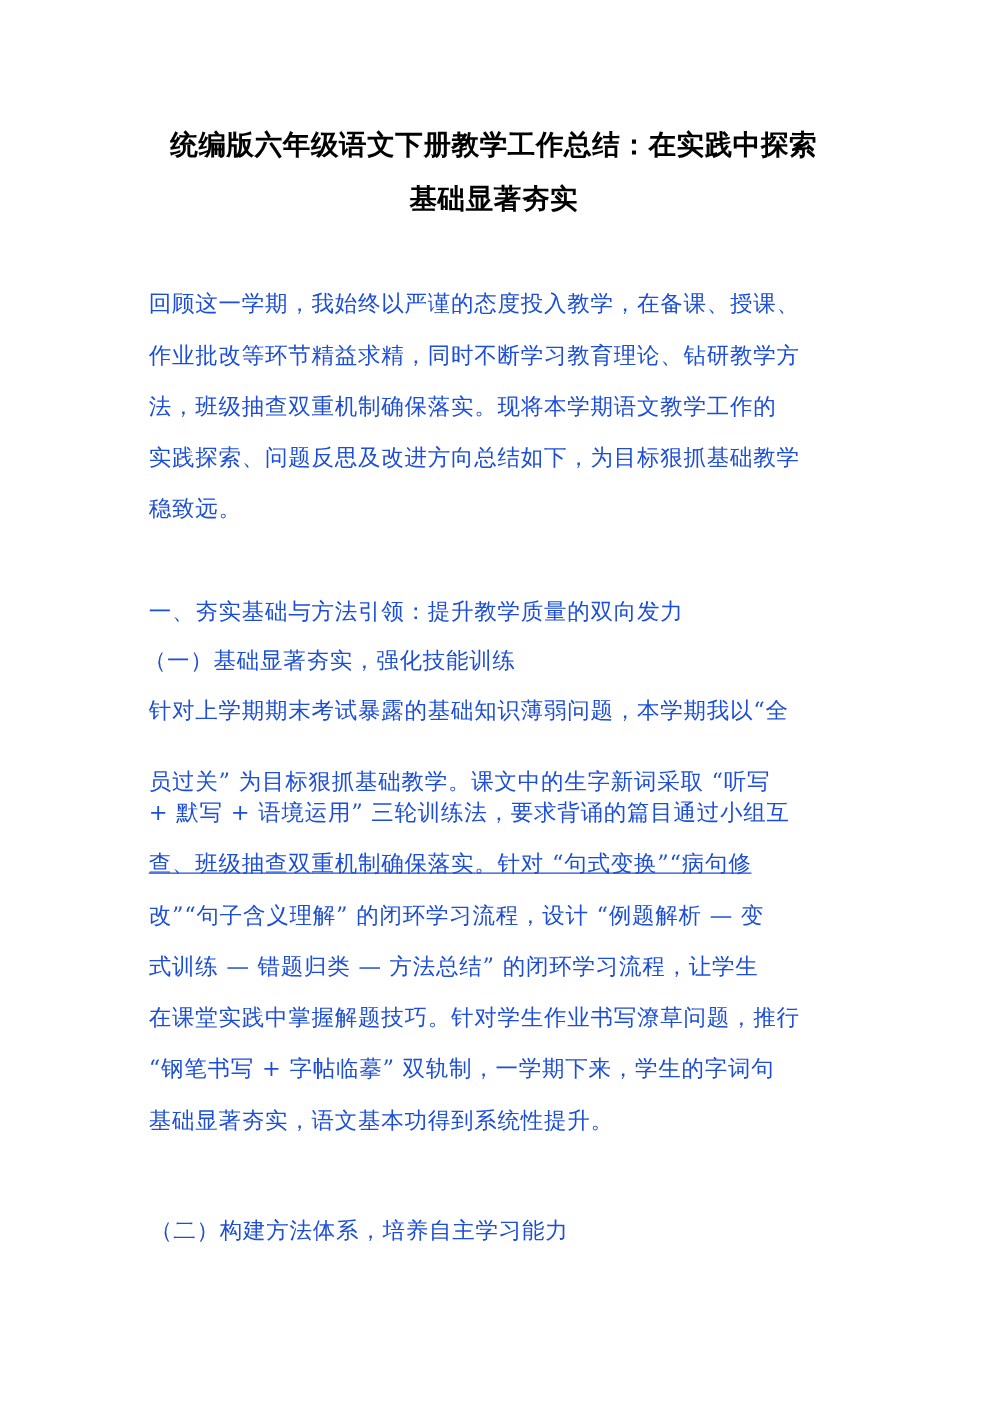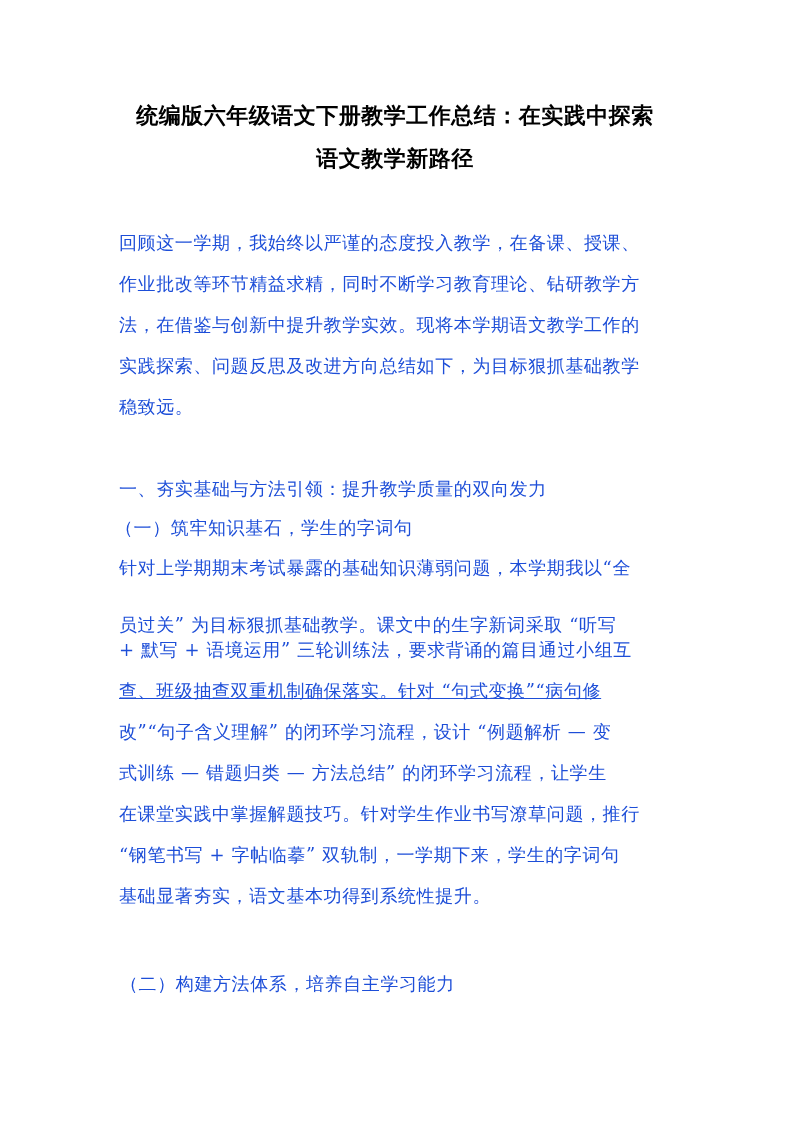--- a/index.html
+++ b/index.html
@@ -9,32 +9,32 @@
            font-family: "DejaVu Sans", "Liberation Sans", sans-serif;
            font-weight: bold; font-size: 22px; letter-spacing: 0.5px; color: #000; }
   .line { position: absolute; left: 119px; font-size: 18px; white-space: nowrap;
           letter-spacing: 0.6px; color: #1d4ed8; }
 </style>
 </head>
 <body>
 
 <div>
   <div class="title" style="top:101px;">统编版六年级语文下册教学工作总结：在实践中探索</div>
-  <div class="title" style="top:144px;">语文教学新路径</div>
+  <div class="title" style="top:144px;">基础显著夯实</div>
 
   <div>
     <div class="line" style="top:231px;">回顾这一学期，我始终以严谨的态度投入教学，在备课、授课、</div>
     <div class="line" style="top:272px;">作业批改等环节精益求精，同时不断学习教育理论、钻研教学方</div>
-    <div class="line" style="top:313px;">法，在借鉴与创新中提升教学实效。现将本学期语文教学工作的</div>
+    <div class="line" style="top:313px;">法，班级抽查双重机制确保落实。现将本学期语文教学工作的</div>
     <div class="line" style="top:354px;">实践探索、问题反思及改进方向总结如下，为目标狠抓基础教学</div>
     <div class="line" style="top:395px;">稳致远。</div>
   </div>
 
   <div class="line" style="top:477px;">一、夯实基础与方法引领：提升教学质量的双向发力</div>
-  <div class="line" style="top:516px; left:115px;">（一）筑牢知识基石，学生的字词句</div>
+  <div class="line" style="top:516px; left:115px;">（一）基础显著夯实，强化技能训练</div>
 
   <div>
     <div class="line" style="top:556px;">针对上学期期末考试暴露的基础知识薄弱问题，本学期我以“全</div>
     <div class="line" style="top:597px;margin-top:16px;">员过关” 为目标狠抓基础教学。课文中的生字新词采取 “听写</div>
     <div class="line" style="top:638px;">+ 默写 + 语境运用” 三轮训练法，要求背诵的篇目通过小组互</div>
     <div class="line" style="top:679px;text-decoration:underline;">查、班级抽查双重机制确保落实。针对 “句式变换”“病句修</div>
     <div class="line" style="top:720px;">改”“句子含义理解” 的闭环学习流程，设计 “例题解析 — 变</div>
     <div class="line" style="top:761px;">式训练 — 错题归类 — 方法总结” 的闭环学习流程，让学生</div>
     <div class="line" style="top:802px;">在课堂实践中掌握解题技巧。针对学生作业书写潦草问题，推行</div>
     <div class="line" style="top:843px;">“钢笔书写 + 字帖临摹” 双轨制，一学期下来，学生的字词句</div>

